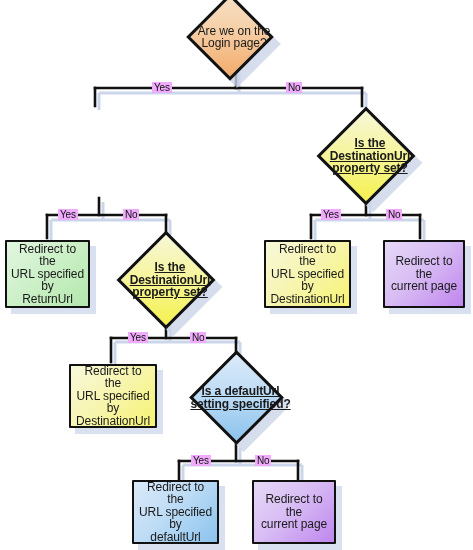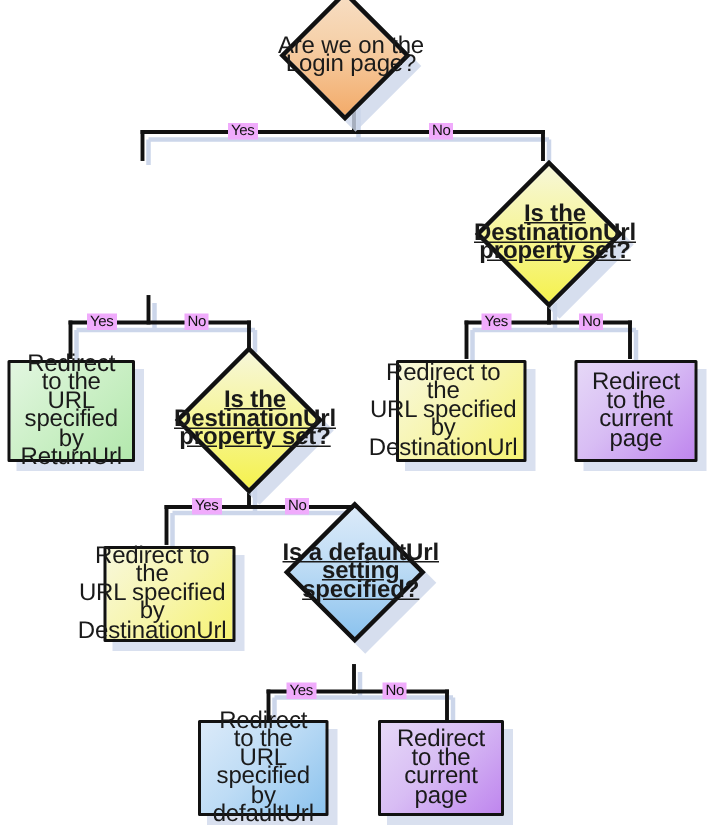--- a/index.html
+++ b/index.html
@@ -46,21 +46,21 @@
     box-sizing: border-box;
     display: flex;
     align-items: center;
     justify-content: flex-end;
   }
   .node .label {
     position: relative;
     z-index: 3;
     text-align: center;
     color: #1a1a1a;
-    font-size: 16px;
+    font-size: 12px;
     line-height: 12.5px;
     letter-spacing: -0.1px;
     white-space: pre-line;
     padding: 0 4px;
   }
   
   .rect .face { border-radius: 1px; }
 
   
   .diamond { }
@@ -227,21 +227,21 @@
 
   <div class="node rect" style="left:69px; top:364px; width:88px; height:64px;">
     <div class="shadow"></div>
     <div class="face fill-yellow-soft">
       <span class="label">Redirect to the
 URL specified by
 DestinationUrl</span>
     </div>
   </div>
 
-  <div class="node diamond bold" style="left:203px; top:348px; width:67px; height:67px;">
+  <div class="node diamond bold" style="left:203px; top:364px; width:67px; height:67px;">
     <div class="dshadow"></div>
     <div class="dface fill-blue"></div>
     <div class="label">Is a defaultUrl
 setting specified?</div>
   </div>
 
   <div class="node rect" style="left:132px; top:480px; width:87px; height:64px;">
     <div class="shadow"></div>
     <div class="face fill-blue">
       <span class="label">Redirect to the

